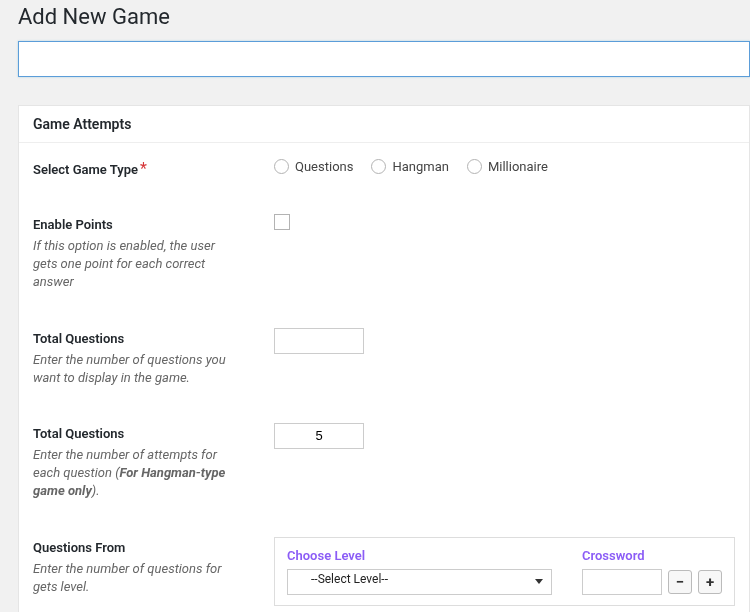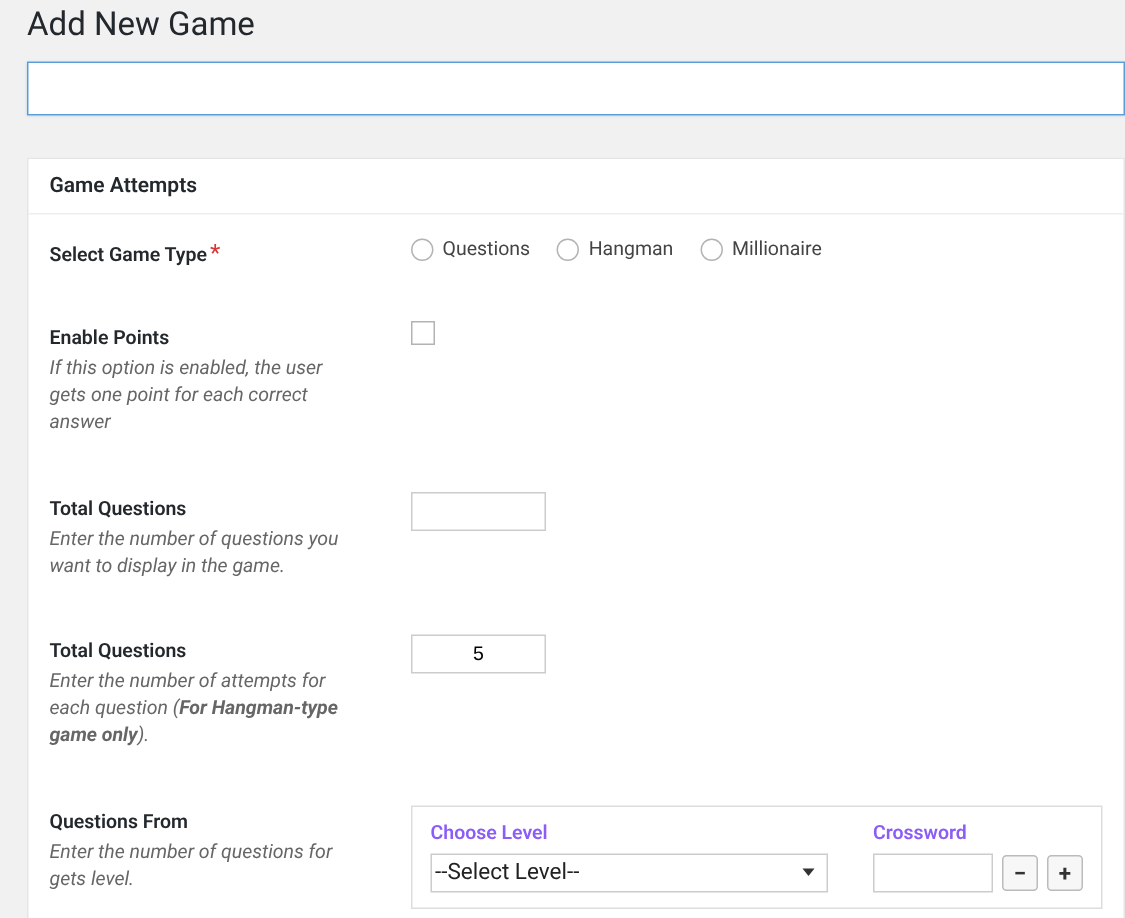--- a/index.html
+++ b/index.html
@@ -135,22 +135,22 @@
       font-size: 13px;
       font-weight: 600;
       color: #8b5cf6;
       margin-bottom: 6px;
     }
     .select-level {
       width: 100%;
       height: 26px;
       border: 1px solid #ccc;
       background: #fff;
-      font-size: 15px;
-      padding: 2px 2px;
+      font-size: 12px;
+      padding: 2px 23px;
       position: relative;
       cursor: pointer;
     }
     .select-caret {
       position: absolute;
       right: 8px;
       top: 9px;
       width: 0;
       height: 0;
       border-left: 4px solid transparent;

